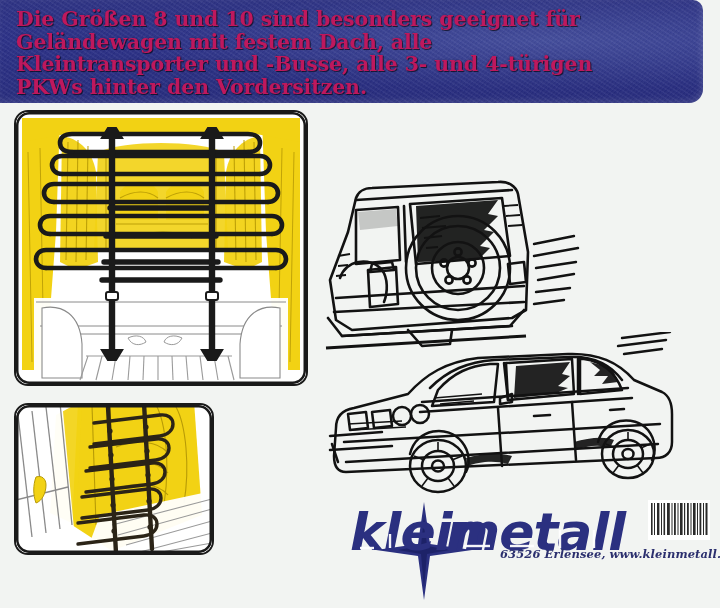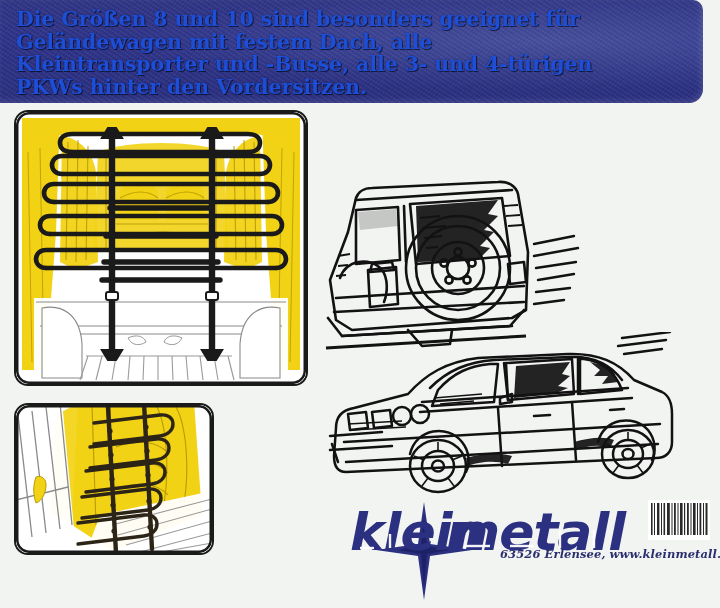--- a/index.html
+++ b/index.html
@@ -39,21 +39,21 @@
     background:
       repeating-linear-gradient(32deg, rgba(255,255,255,0.045) 0px, rgba(255,255,255,0.045) 1px, rgba(0,0,0,0.03) 2px, rgba(0,0,0,0.0) 4px),
       repeating-linear-gradient(-47deg, rgba(255,255,255,0.035) 0px, rgba(255,255,255,0.035) 1px, rgba(0,0,0,0.0) 3px);
     pointer-events: none;
   }
   #headline {
     position: absolute;
     left: 16px;
     top: 8px;
     width: 660px;
-    color: #1d4ed8;
+    color: #be185d;
     font-family: "DejaVu Serif", "Liberation Serif", serif;
     font-weight: bold;
     font-size: 20.5px;
     line-height: 22.5px;
     letter-spacing: -0.1px;
     text-shadow: 1px 1px 0 rgba(0,0,0,0.55), 0 0 2px rgba(0,0,0,0.35);
     white-space: pre-line;
     z-index: 3;
   }
 

